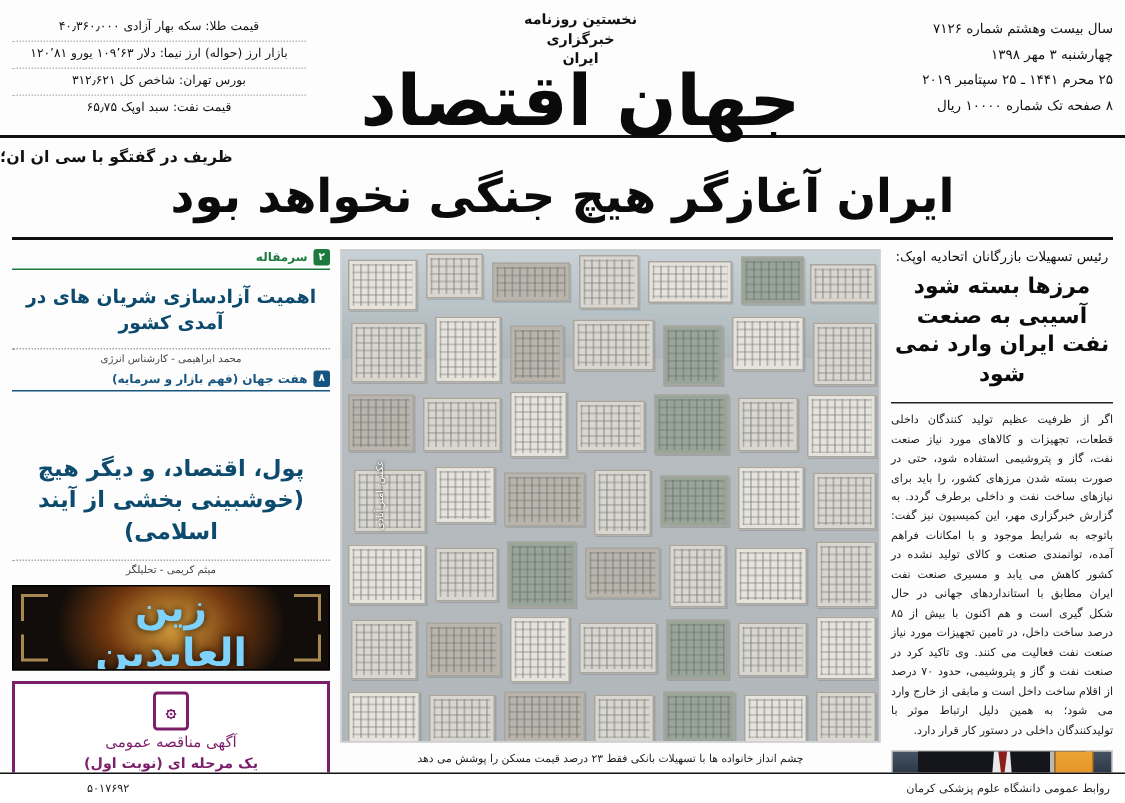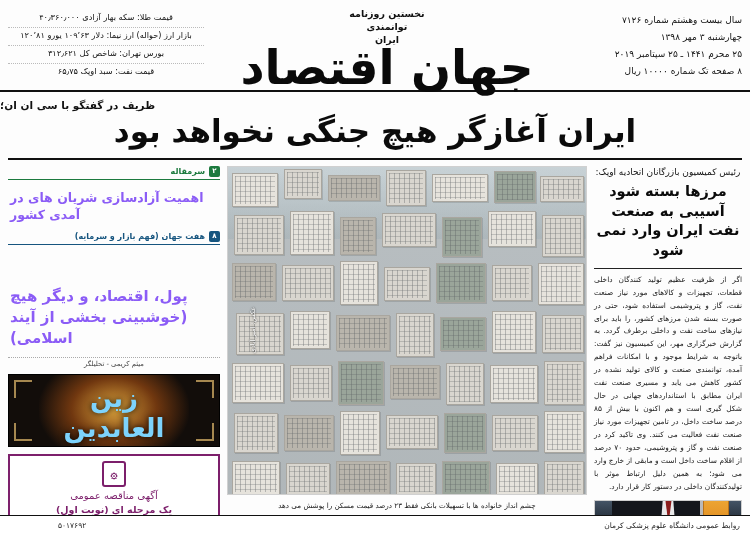--- a/index.html
+++ b/index.html
@@ -268,22 +268,22 @@
   }
   .side-head .num {
     background: #1c7a3e; color: #fff;
     width: 11px; height: 11px; border-radius: 2px;
     display: flex; align-items: center; justify-content: center;
     font-size: 7px;
   }
   .side-head.blue { color: #16557f; border-bottom-color: #16557f; }
   .side-head.blue .num { background: #16557f; }
   .side-title {
-    font-size: 12.5px; font-weight: bold; text-align: left;
-    line-height: 1.4; color: #8b5cf6; padding: 5px 2px 3px 2px;
+    font-size: 12.5px; font-weight: bold; text-align: center;
+    line-height: 1.4; color: #0c4a6e; padding: 5px 2px 3px 2px;
   }
   .side-title.sm { font-size: 15px; margin-top: 32px; }
   .side-byline {
     font-size: 6.8px; text-align: center; color: #444;
     border-top: 1px dotted #aaa; padding-top: 2px; margin-top: 1px;
   }
 
   .ad-box {
     position: relative;
     height: 118px;
@@ -353,21 +353,21 @@
     <div class="mh-right">
       <div class="row">سال بیست وهشتم شماره ۷۱۲۶</div>
       <div class="row">چهارشنبه ۳ مهر ۱۳۹۸</div>
       <div class="row">۲۵ محرم ۱۴۴۱ ـ ۲۵ سپتامبر ۲۰۱۹</div>
       <div class="row">۸ صفحه تک شماره ۱۰۰۰۰ ریال</div>
     </div>
 
     <div class="mh-center">
       <div class="mh-sub">
         <div>نخستین روزنامه</div>
-        <div>توانمندی</div>
+        <div>خبرگزاری</div>
         <div>ایران</div>
       </div>
       <div class="mh-logo">جهان اقتصاد</div>
     </div>
 
     <div class="mh-left">
       <div class="row">قیمت طلا: سکه بهار آزادی  ۴۰٫۳۶۰٫۰۰۰</div>
       <div class="row">بازار ارز (حواله) ارز نیما: دلار  ۱۰۹٬۶۳  یورو  ۱۲۰٬۸۱</div>
       <div class="row">بورس تهران: شاخص کل  ۳۱۲٫۶۲۱</div>
       <div class="row">قیمت نفت: سبد اوپک  ۶۵٫۷۵</div>
@@ -375,21 +375,21 @@
 
   </div>
 
   <div class="kicker">ظریف در گفتگو با سی ان ان؛</div>
   <div class="headline">ایران آغازگر هیچ جنگی نخواهد بود</div>
   <div class="rule-dark"></div>
 
   <div class="body-grid">
 
     <div class="col-right">
-      <div class="sub-title">رئیس کمیسیون بازرگانان اتحادیه اوپک:</div>
+      <div class="sub-title">رئیس تسهیلات بازرگانان اتحادیه اوپک:</div>
       <div class="story-title">مرزها بسته شود آسیبی به صنعت نفت ایران وارد نمی شود</div>
       <div class="divider"></div>
       <div class="body-text">اگر از ظرفیت عظیم تولید کنندگان داخلی قطعات، تجهیزات و کالاهای مورد نیاز صنعت نفت، گاز و پتروشیمی استفاده شود، حتی در صورت بسته شدن مرزهای کشور، را باید برای نیازهای ساخت نفت و داخلی برطرف گردد. به گزارش خبرگزاری مهر، این کمیسیون نیز گفت: باتوجه به شرایط موجود و با امکانات فراهم آمده، توانمندی صنعت و کالای تولید نشده در کشور کاهش می یابد و مسیری صنعت نفت ایران مطابق با استانداردهای جهانی در حال شکل گیری است و هم اکنون با بیش از ۸۵ درصد ساخت داخل، در تامین تجهیزات مورد نیاز صنعت نفت فعالیت می کنند. وی تاکید کرد در صنعت نفت و گاز و پتروشیمی، حدود ۷۰ درصد از اقلام ساخت داخل است و مابقی از خارج وارد می شود؛ به همین دلیل ارتباط موثر با تولیدکنندگان داخلی در دستور کار قرار دارد.</div>
 
       <div class="photo-person">
         <div class="pp-wall"></div>
         <div class="pp-body"></div>
         <div class="pp-shirt"></div>
         <div class="pp-tie"></div>
         <div class="pp-hair"></div>
@@ -468,20 +468,21 @@
       <div class="photo-headline">افت ۳۰ درصدی معاملات مسکن در نیمه اول ۹۸</div>
     </div>
 
     <div class="col-left">
 
       <div class="side-head">
         <span class="num">۲</span>
         <span>سرمقاله</span>
       </div>
       <div class="side-title">اهمیت آزادسازی شریان های در آمدی کشور</div>
+      <div class="side-byline">محمد ابراهیمی - کارشناس انرژی</div>
 
       <div class="side-head blue">
         <span class="num">۸</span>
         <span>هفت جهان (فهم بازار و سرمایه)</span>
       </div>
       <div class="side-title sm">پول، اقتصاد، و دیگر هیچ (خوشبینی بخشی از آیند اسلامی)</div>
       <div class="side-byline">میثم کریمی - تحلیلگر</div>
 
       <div class="ad-box">
         <div class="ad-glow"></div>

